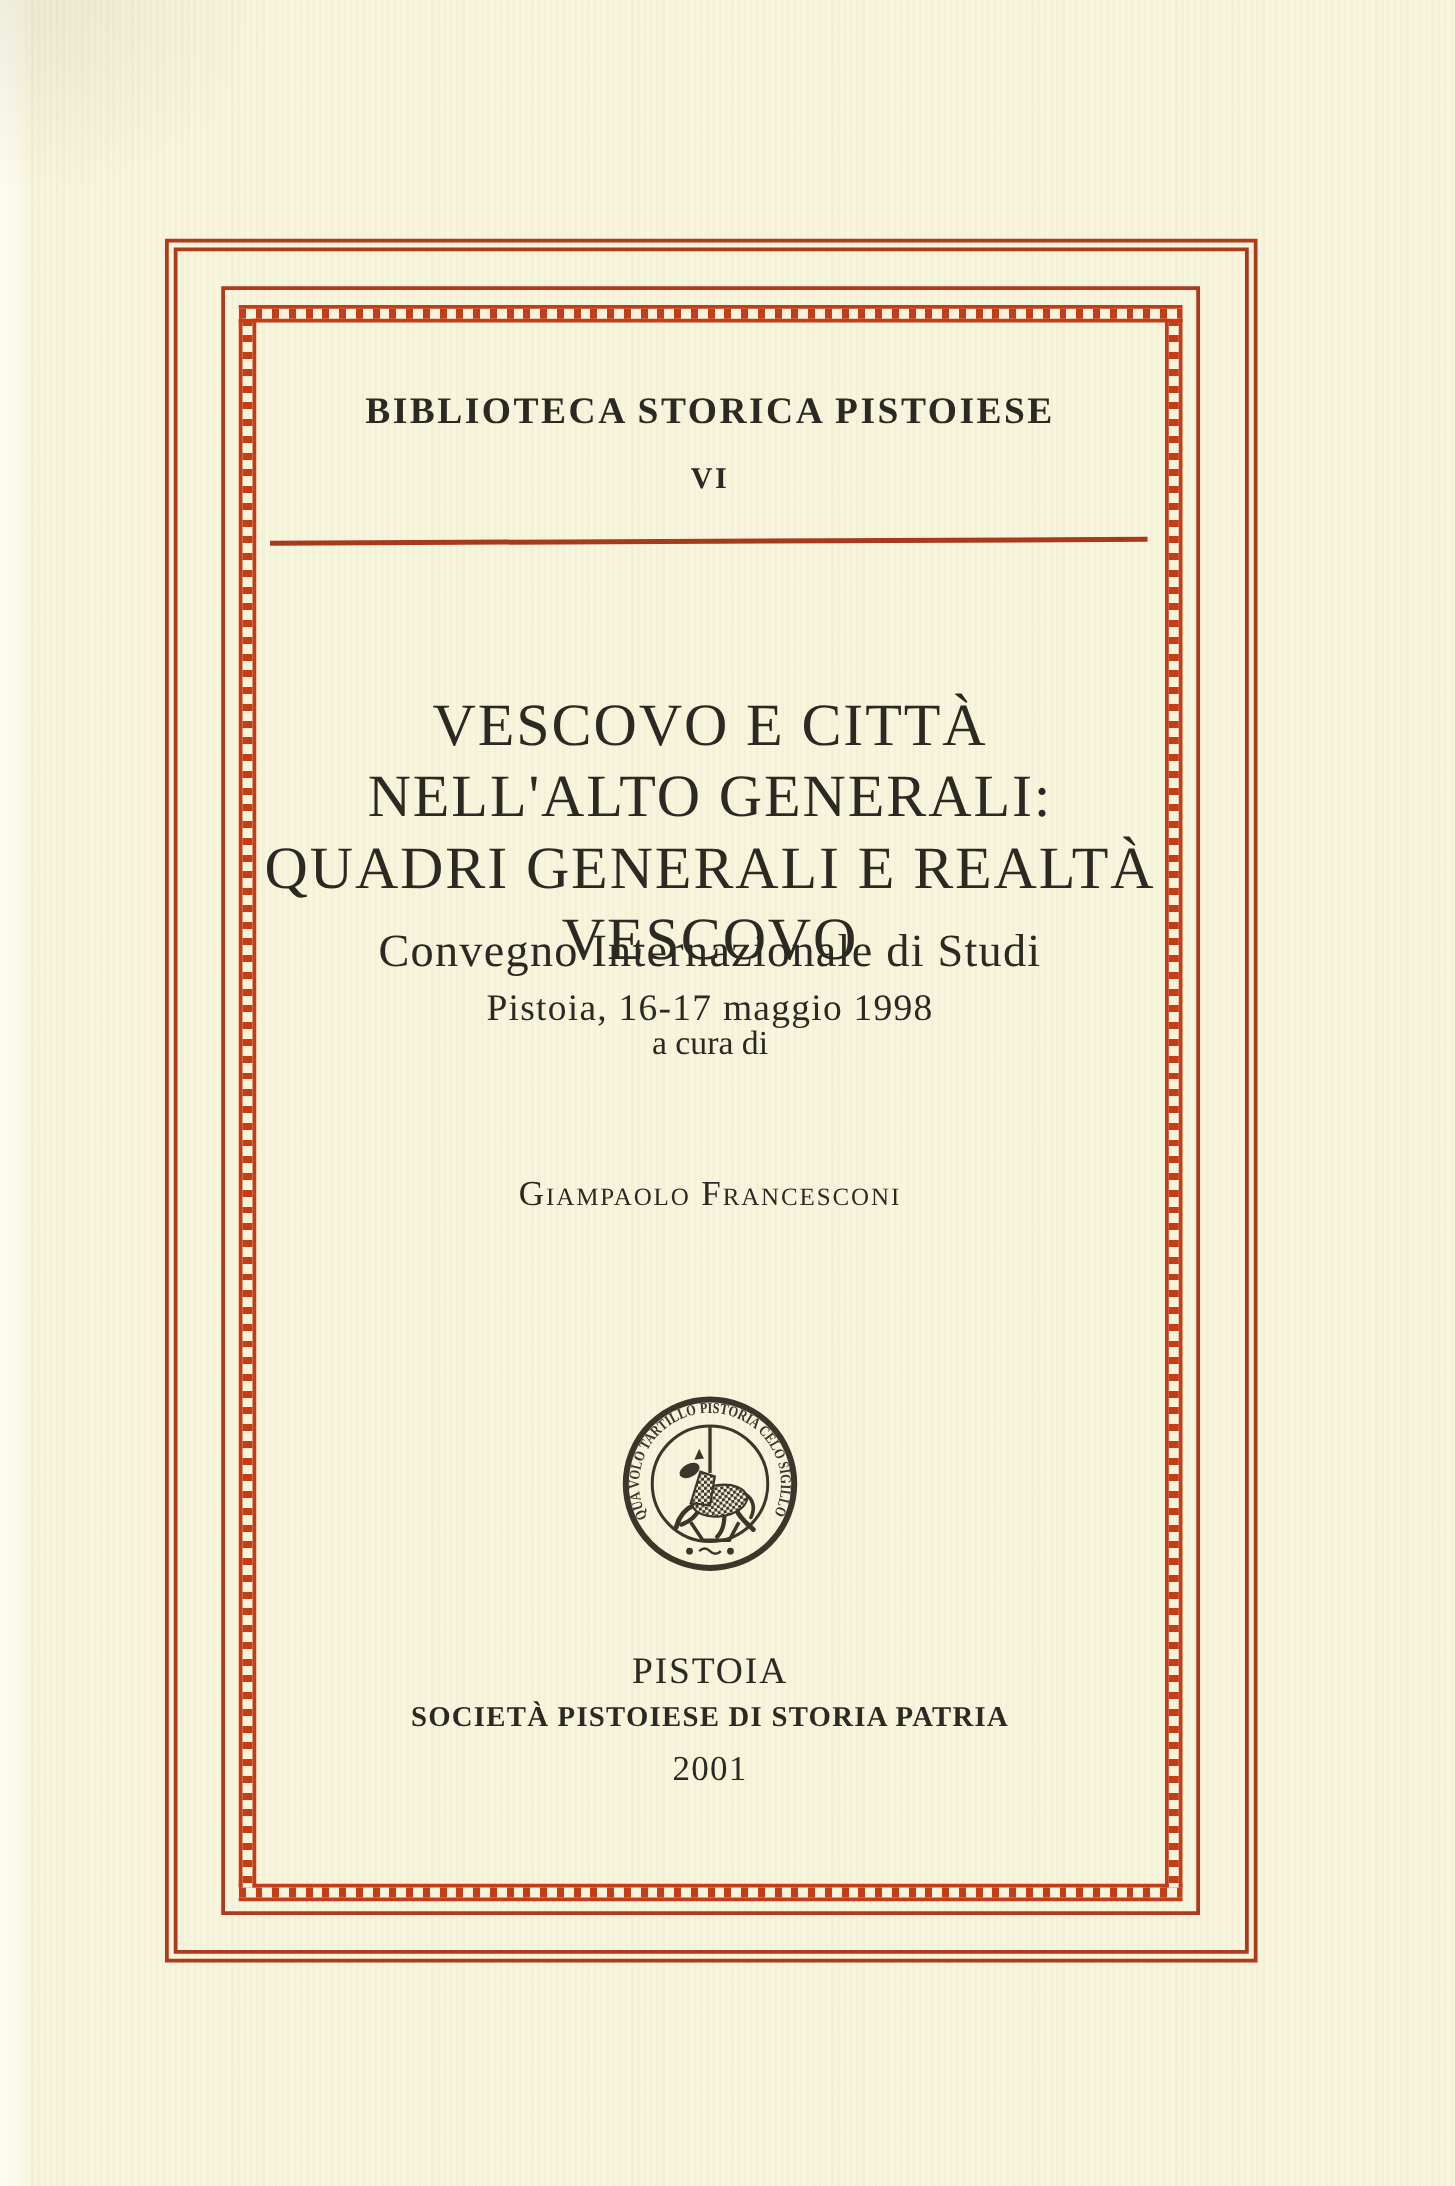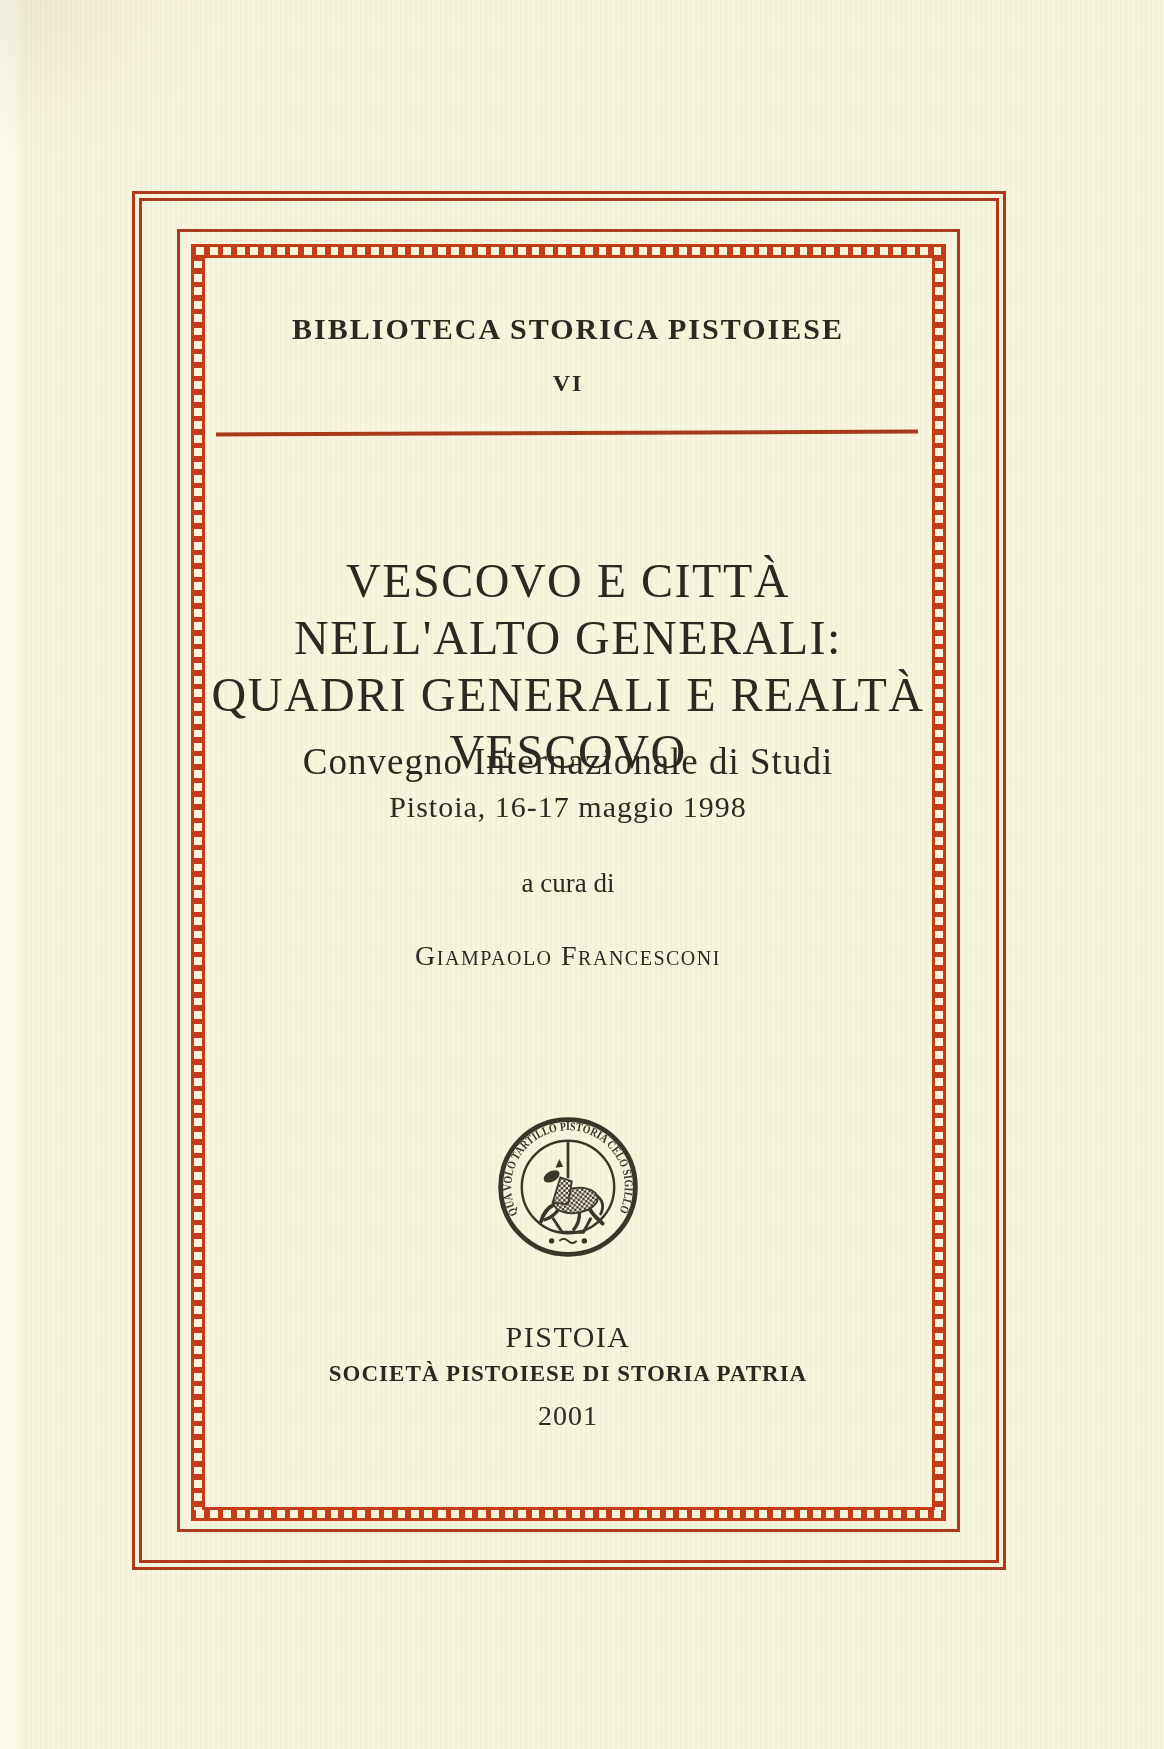--- a/index.html
+++ b/index.html
@@ -64,21 +64,21 @@
   .content{position:absolute;left:204px;top:0;width:728px;color:#2c2922;}
   .tline{position:absolute;left:0;width:100%;text-align:center;white-space:nowrap;}
   .series-title{top:312px;font-size:30px;font-weight:bold;letter-spacing:2px;}
   .series-number{top:370px;font-size:24px;font-weight:bold;letter-spacing:2px;}
   .book-title{
     position:absolute;left:0;top:505px;width:100%;text-align:center;
     font-size:48px;font-weight:normal;line-height:57px;letter-spacing:1.5px;margin-top:47px;
   }
   .subtitle{top:740px;font-size:37px;font-weight:normal;letter-spacing:1px;}
   .venue-date{top:790px;font-size:30px;font-weight:normal;letter-spacing:1px;}
-  .editor-label{top:868px;font-size:27px;}
+  .editor-label{top:819px;font-size:27px;}
   .editor-name{top:896px;font-size:28px;font-variant:small-caps;letter-spacing:1.5px;margin-top:44px;}
   .imprint-city{top:1320px;font-size:30px;font-weight:normal;letter-spacing:1.5px;}
   .imprint-publisher{top:1361px;font-size:23px;font-weight:bold;letter-spacing:1px;}
   .imprint-year{top:1400px;font-size:28px;font-weight:normal;letter-spacing:1px;}
 
   .seal-wrap{position:absolute;left:491px;top:1110px;width:154px;height:154px;}
 </style>
 </head>
 <body>
 

